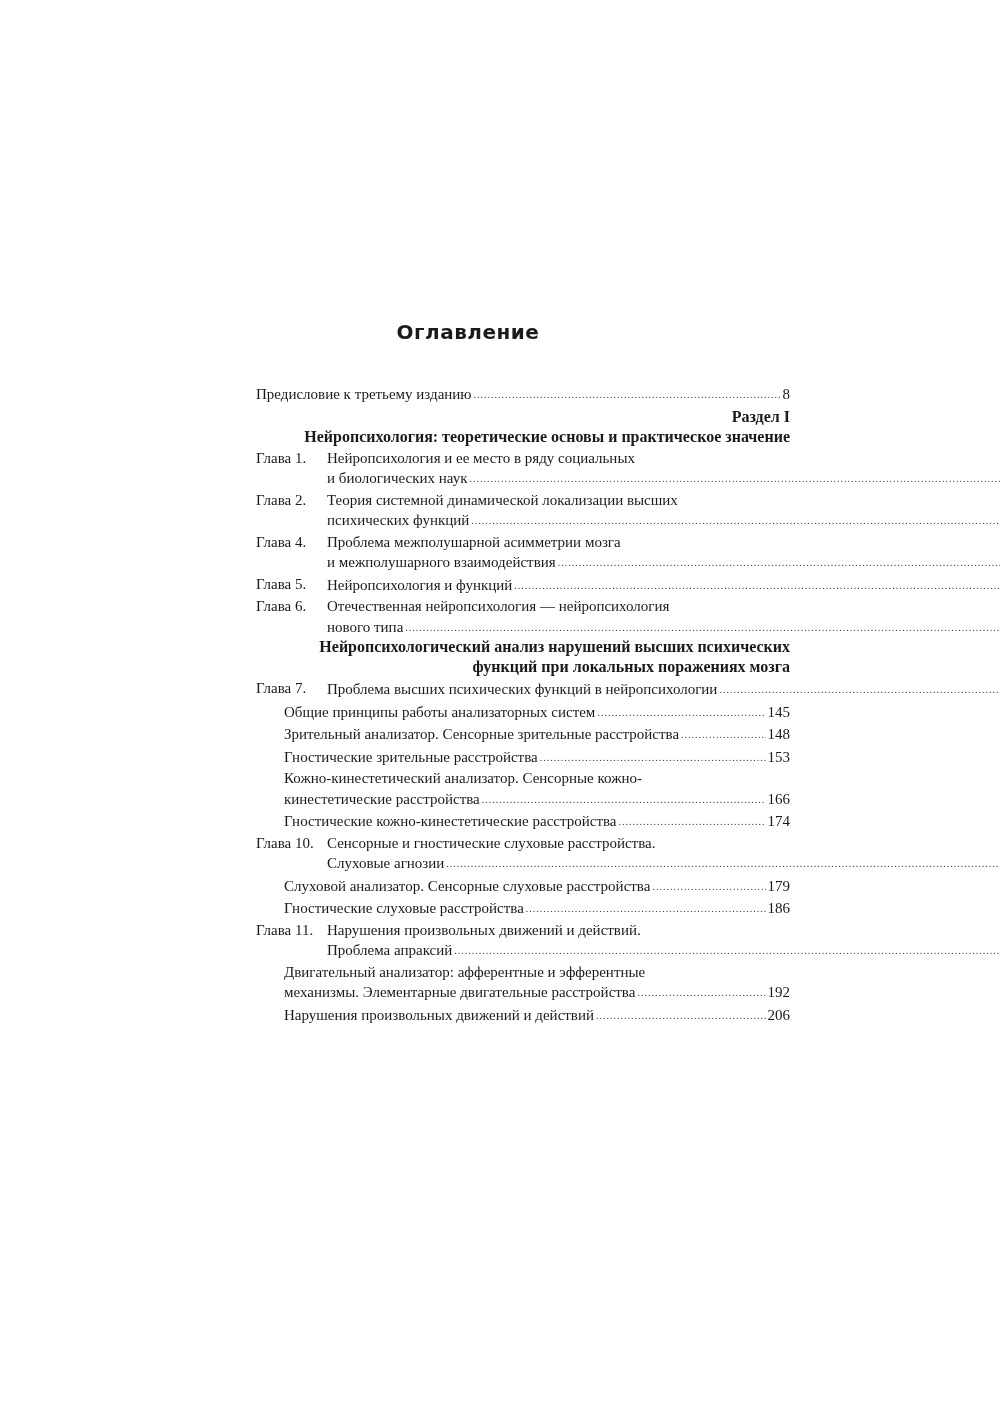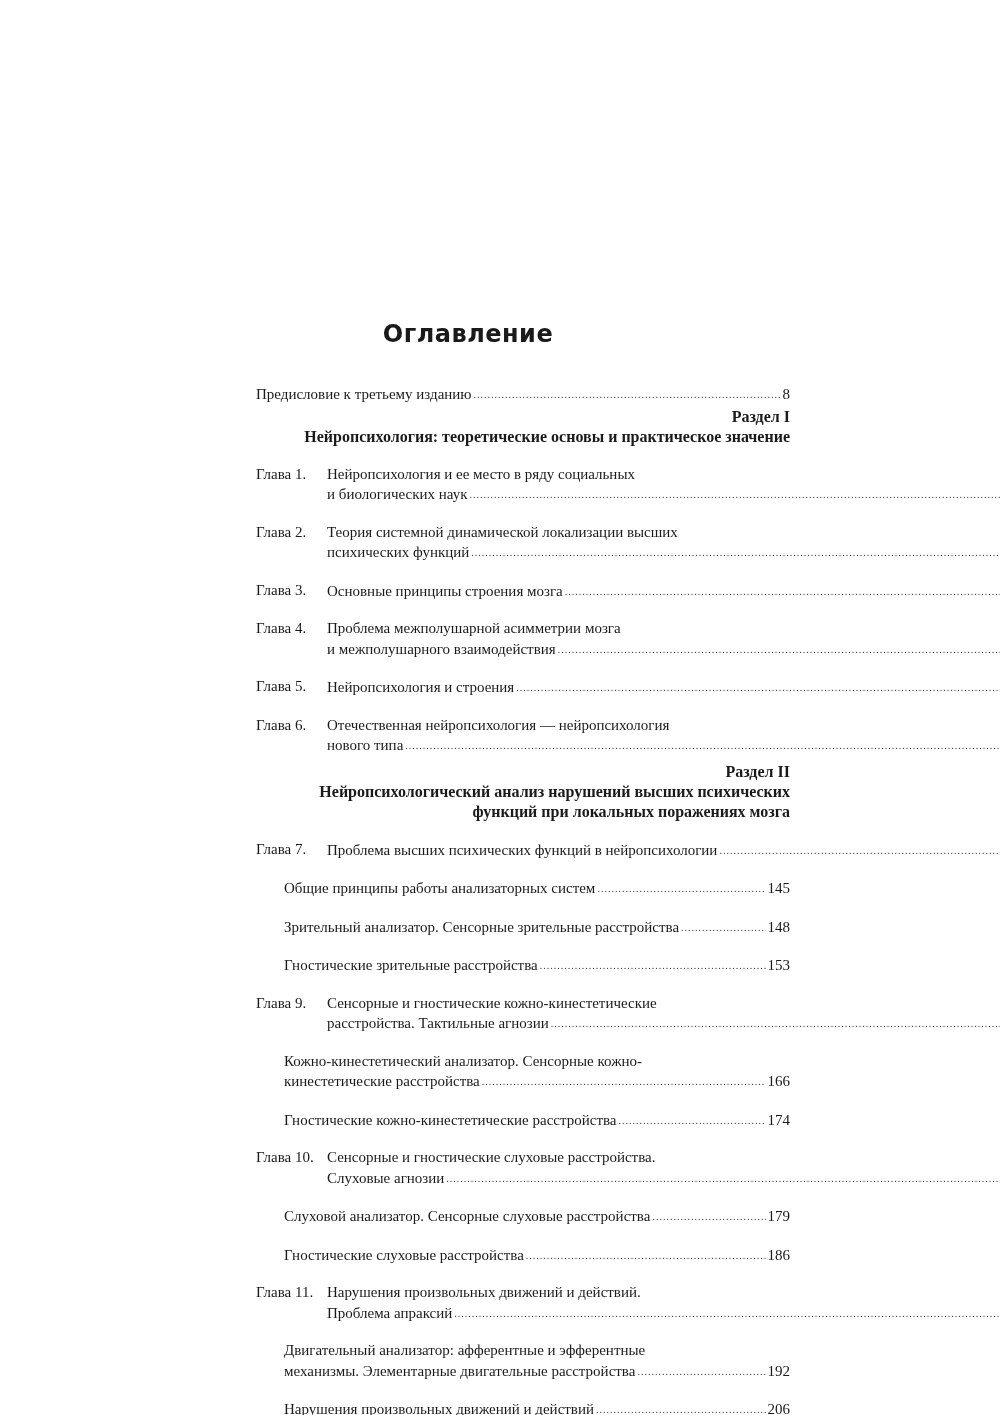--- a/index.html
+++ b/index.html
@@ -1,36 +1,36 @@
 <!DOCTYPE html>
 <html><head>
 <meta charset="utf-8">
 <style>
   html, body { margin: 0; padding: 0; background: #ffffff; }
   body { width: 1000px; height: 1415px; position: relative; overflow: hidden; color: #1a1a1a; }
   .page-title {
     position: absolute; top: 320px; left: 0; width: 936px; text-align: center;
-    font-family: "DejaVu Sans", sans-serif; font-weight: bold; font-size: 24px; letter-spacing: 0.5px;
+    font-family: "DejaVu Sans", sans-serif; font-weight: bold; font-size: 20px; letter-spacing: 0.5px;
   }
   .toc {
     position: absolute; top: 384px; left: 256px; width: 534px;
     font-family: "Liberation Serif", serif; font-size: 15px; line-height: 19.5px;
   }
   .row { display: flex; align-items: flex-end; }
   .dots { flex: 1; overflow: hidden; white-space: nowrap; margin: 0 2px; letter-spacing: 1px; color: #333; }
   .dots::after { content: "....................................................................................................................................................................................................................................."; font-size: 10px; }
   .page { text-align: right; white-space: nowrap; }
   .section-head { text-align: right; font-weight: bold; font-size: 16px; line-height: 20px; }
   .section-first { margin-top: 2px; }
   .section-gap { margin-top: 6px; }
   .chapter { display: flex; }
   .chap-label { width: 71px; flex: none; white-space: nowrap; }
   .chap-body { flex: 1; }
   .sub { padding-left: 28px; }
-  .gap { margin-top: 18px; }
+  .gap { margin-top: 2px; }
 </style>
 </head>
 <body>
 
 <div class="page-title">Оглавление</div>
 
 <div class="toc">
   <div class="row">
     <span>Предисловие к третьему изданию</span>
     <span class="dots"></span>
@@ -54,60 +54,50 @@
           <span class="chap-label">Глава 2.</span>
           <div class="chap-body">
             <div>Теория системной динамической локализации высших</div>
             <div class="row">
               <span>психических функций</span>
               <span class="dots"></span>
             </div>
           </div>
         </div>
         <div class="chapter gap">
-          <span class="chap-label">Глава 3.</span>
-          <div class="chap-body">
-            <div class="row">
-              <span>Основные принципы строения мозга</span>
-              <span class="dots"></span>
-            </div>
-          </div>
-        </div>
-        <div class="chapter gap">
           <span class="chap-label">Глава 4.</span>
           <div class="chap-body">
             <div>Проблема межполушарной асимметрии мозга</div>
             <div class="row">
               <span>и межполушарного взаимодействия</span>
               <span class="dots"></span>
             </div>
           </div>
         </div>
         <div class="chapter gap">
           <span class="chap-label">Глава 5.</span>
           <div class="chap-body">
             <div class="row">
-              <span>Нейропсихология и строения</span>
+              <span>Нейропсихология и функций</span>
               <span class="dots"></span>
             </div>
           </div>
         </div>
         <div class="chapter gap">
           <span class="chap-label">Глава 6.</span>
           <div class="chap-body">
             <div>Отечественная нейропсихология — нейропсихология</div>
             <div class="row">
               <span>нового типа</span>
               <span class="dots"></span>
             </div>
           </div>
         </div>
       </div>
       <div>
-        <div class="section-head section-gap">Раздел II</div>
         <div class="section-head">Нейропсихологический анализ нарушений высших психических</div>
         <div class="section-head">функций при локальных поражениях мозга</div>
         <div class="chapter gap">
           <span class="chap-label">Глава 7.</span>
           <div class="chap-body">
             <div class="row">
               <span>Проблема высших психических функций в нейропсихологии</span>
               <span class="dots"></span>
             </div>
           </div>
@@ -124,30 +114,20 @@
             <span>Зрительный анализатор. Сенсорные зрительные расстройства</span>
             <span class="dots"></span>
             <span class="page">148</span>
           </div>
         </div>
         <div class="sub gap">
           <div class="row">
             <span>Гностические зрительные расстройства</span>
             <span class="dots"></span>
             <span class="page">153</span>
-          </div>
-        </div>
-        <div class="chapter gap">
-          <span class="chap-label">Глава 9.</span>
-          <div class="chap-body">
-            <div>Сенсорные и гностические кожно-кинестетические</div>
-            <div class="row">
-              <span>расстройства. Тактильные агнозии</span>
-              <span class="dots"></span>
-            </div>
           </div>
         </div>
         <div class="sub gap">
           <div>Кожно-кинестетический анализатор. Сенсорные кожно-</div>
           <div class="row">
             <span>кинестетические расстройства</span>
             <span class="dots"></span>
             <span class="page">166</span>
           </div>
         </div>

